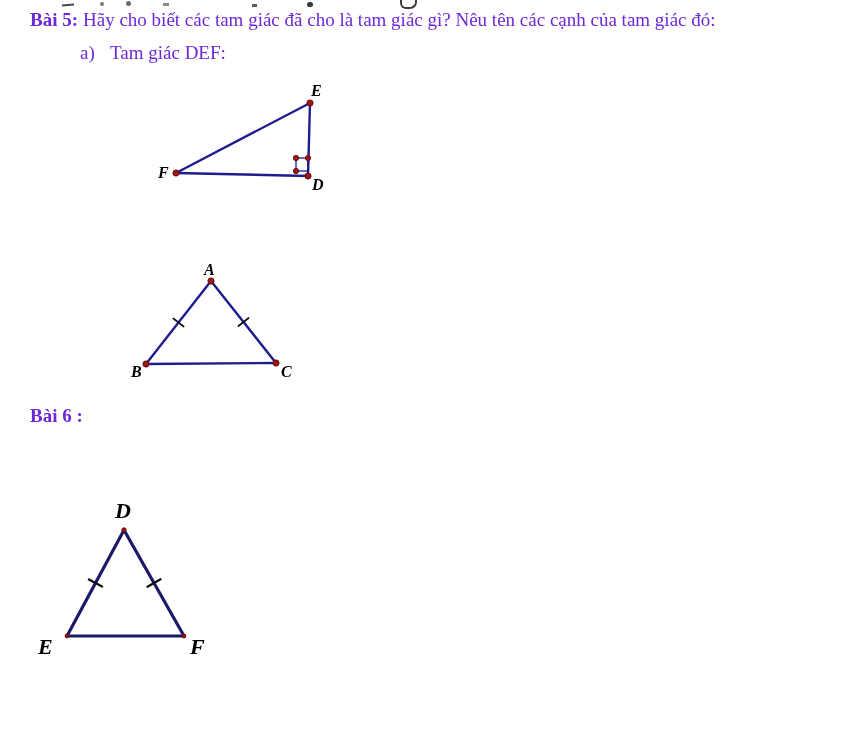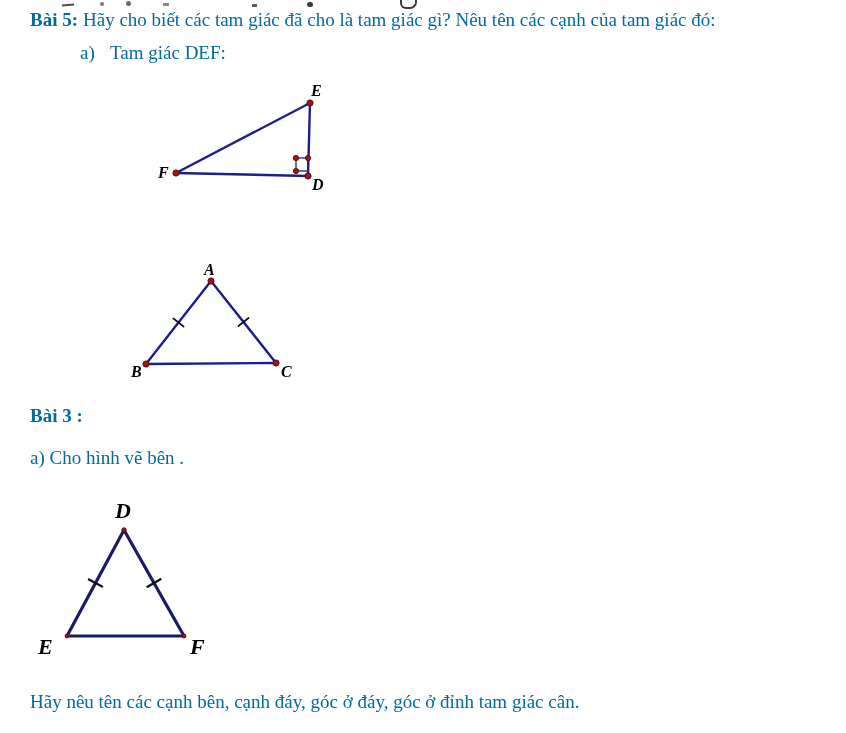--- a/index.html
+++ b/index.html
@@ -1,18 +1,18 @@
 <!DOCTYPE html>
 <html style="--triangle-line: #1d1d8e; --triangle-line-dark: #1a1a68; --vertex-point: #a31414; --tick: #111111;"><head>
 <meta charset="utf-8">
 <style>
   html,body{margin:0;padding:0;background:#fff;}
   .page{
     position:relative;width:846px;height:733px;background:#ffffff;
-    font-family:"Liberation Serif",serif;color:#0369a1;overflow:hidden;
+    font-family:"Liberation Serif",serif;color:#6d28d9;overflow:hidden;
   }
   .tline{position:absolute;white-space:nowrap;font-size:19px;line-height:24px;}
   .b{font-weight:bold;}
   .gap{display:inline-block;min-width:30px;}
   .after-label{margin-left:5px;}
   svg{position:absolute;overflow:visible;display:block;}
   .edge{stroke:var(--triangle-line,#1d1d8e);stroke-width:2.4;stroke-linecap:round;fill:none;}
   .edge3{stroke:var(--triangle-line-dark,#1a1a68);stroke-width:3.2;stroke-linecap:round;fill:none;}
   .pt{fill:var(--vertex-point,#a31414);stroke:#5e0d0d;stroke-width:1;}
   .tick{stroke:var(--tick,#111111);stroke-width:1.7;stroke-linecap:round;fill:none;}
@@ -70,33 +70,31 @@
     <line class="tick" x1="53.4" y1="63.5" x2="63.6" y2="71.5"></line>
     <line class="tick" x1="128.6" y1="63" x2="118.4" y2="71"></line>
     <circle class="pt" cx="91" cy="26" r="3.1"></circle>
     <circle class="pt" cx="26" cy="109" r="3.1"></circle>
     <circle class="pt" cx="156" cy="108" r="3.1"></circle>
     <text class="vlabel" x="84" y="20">A</text>
     <text class="vlabel" x="11" y="122">B</text>
     <text class="vlabel" x="161" y="122">C</text>
   </svg>
 
-  <div class="tline b" style="left:30px;top:404px;">Bài 3 :</div>
+  <div class="tline b" style="left:30px;top:404px;">Bài 6 :</div>
 
-  <div class="tline" style="left:30px;top:446px;">a) Cho hình vẽ bên .</div>
 
   <svg style="left:35px;top:495px;" width="205" height="180" viewBox="0 0 205 180">
     <line class="edge3" x1="89" y1="35" x2="32" y2="141"></line>
     <line class="edge3" x1="89" y1="35" x2="149" y2="141"></line>
     <line class="edge3" x1="32" y1="141" x2="149" y2="141"></line>
     <line class="tick3" x1="53.9" y1="84.5" x2="67.1" y2="91.5"></line>
     <line class="tick3" x1="125.5" y1="84.3" x2="112.5" y2="91.7"></line>
     <circle class="pt" cx="89" cy="35" r="2.2"></circle>
     <circle class="pt" cx="32" cy="141" r="1.9"></circle>
     <circle class="pt" cx="149" cy="141" r="1.9"></circle>
     <text class="vlabel3" x="80" y="23">D</text>
     <text class="vlabel3" x="3" y="159">E</text>
     <text class="vlabel3" x="155" y="159">F</text>
   </svg>
 
-  <div class="tline" style="left:30px;top:690px;">Hãy nêu tên các cạnh bên, cạnh đáy, góc ở đáy, góc ở đỉnh tam giác cân.</div>
 
 </div>
 
 </body></html>

